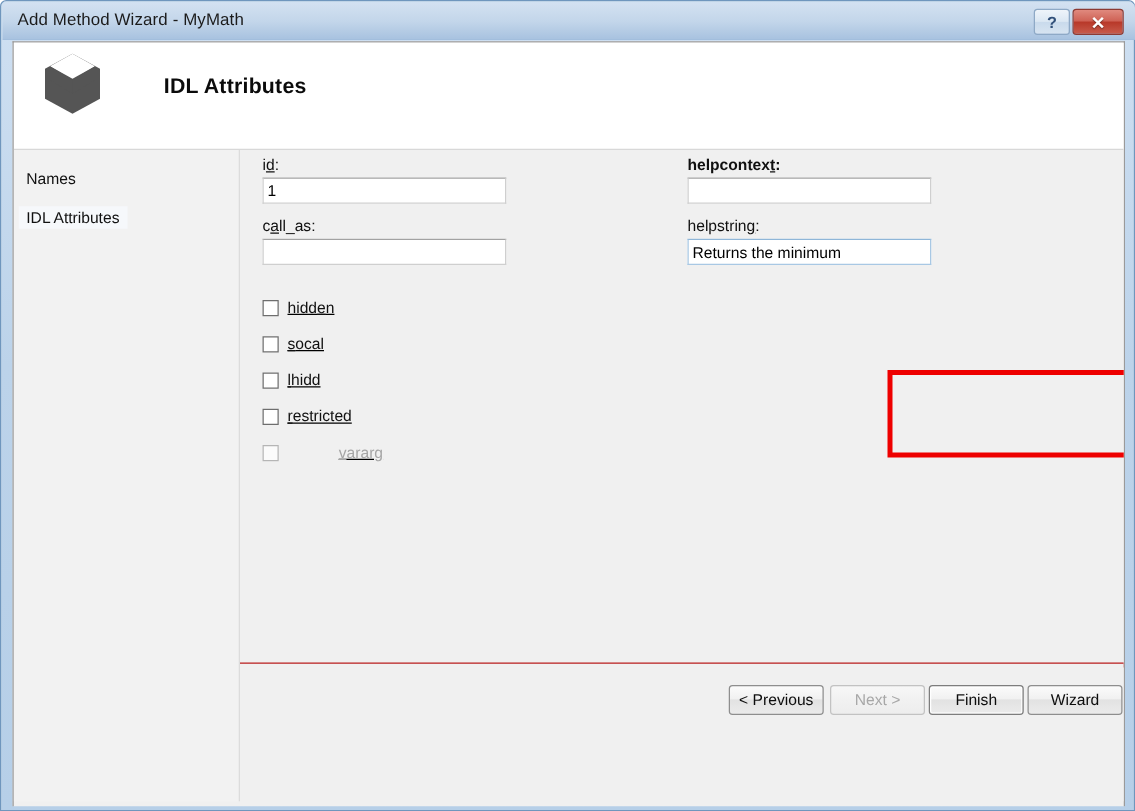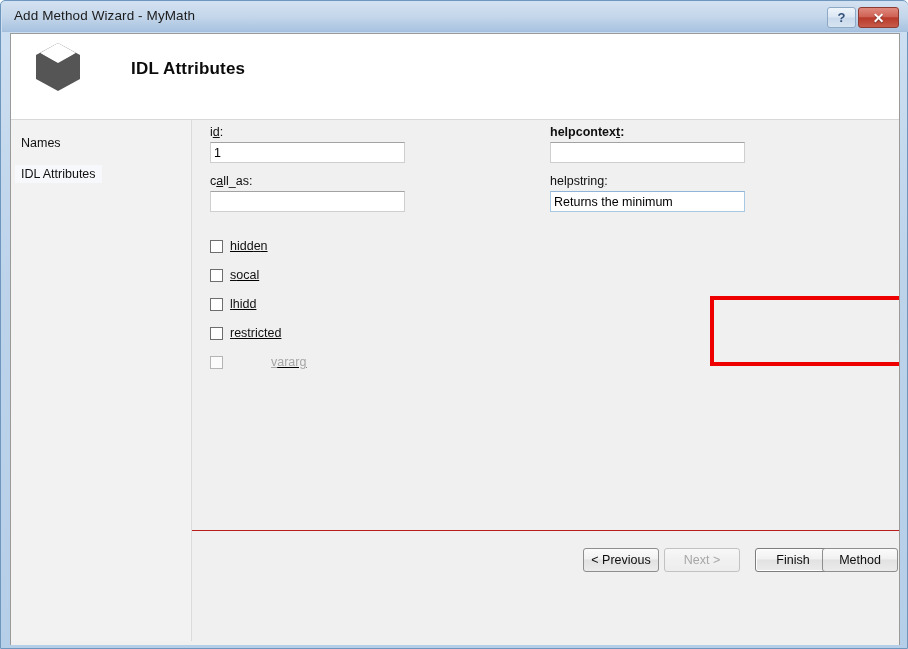--- a/index.html
+++ b/index.html
@@ -259,21 +259,20 @@
     padding: 0;
   }
   .wiz-btn.disabled {
     color: #a7a7a7;
     border-color: #c2c2c2;
     background: linear-gradient(to bottom, #f7f7f7 0%, #f1f1f1 50%, #ededed 100%);
   }
   .wiz-btn.default {
     border-color: #7d7d7d;
     box-shadow: inset 0 0 0 1px #ffffff;
-    margin-left: 12px;
   }
   #btn-previous { left: 391px; width: 76px; }
   #btn-next     { left: 472px; width: 76px; }
   #btn-finish   { left: 551px; width: 76px; }
   #btn-cancel   { left: 630px; width: 76px; }
 
   
   #annotation {
     position: absolute;
     left: 518px;
@@ -367,18 +366,18 @@
       <button class="wiz-btn" id="btn-previous">
         <span>&lt; Previous</span>
       </button>
       <button class="wiz-btn disabled" id="btn-next">
         <span>Next &gt;</span>
       </button>
       <button class="wiz-btn default" id="btn-finish">
         <span>Finish</span>
       </button>
       <button class="wiz-btn" id="btn-cancel">
-        <span>Method</span>
+        <span>Wizard</span>
       </button>
     </div>
 
   </div>
 </div>
 
 </body></html>

